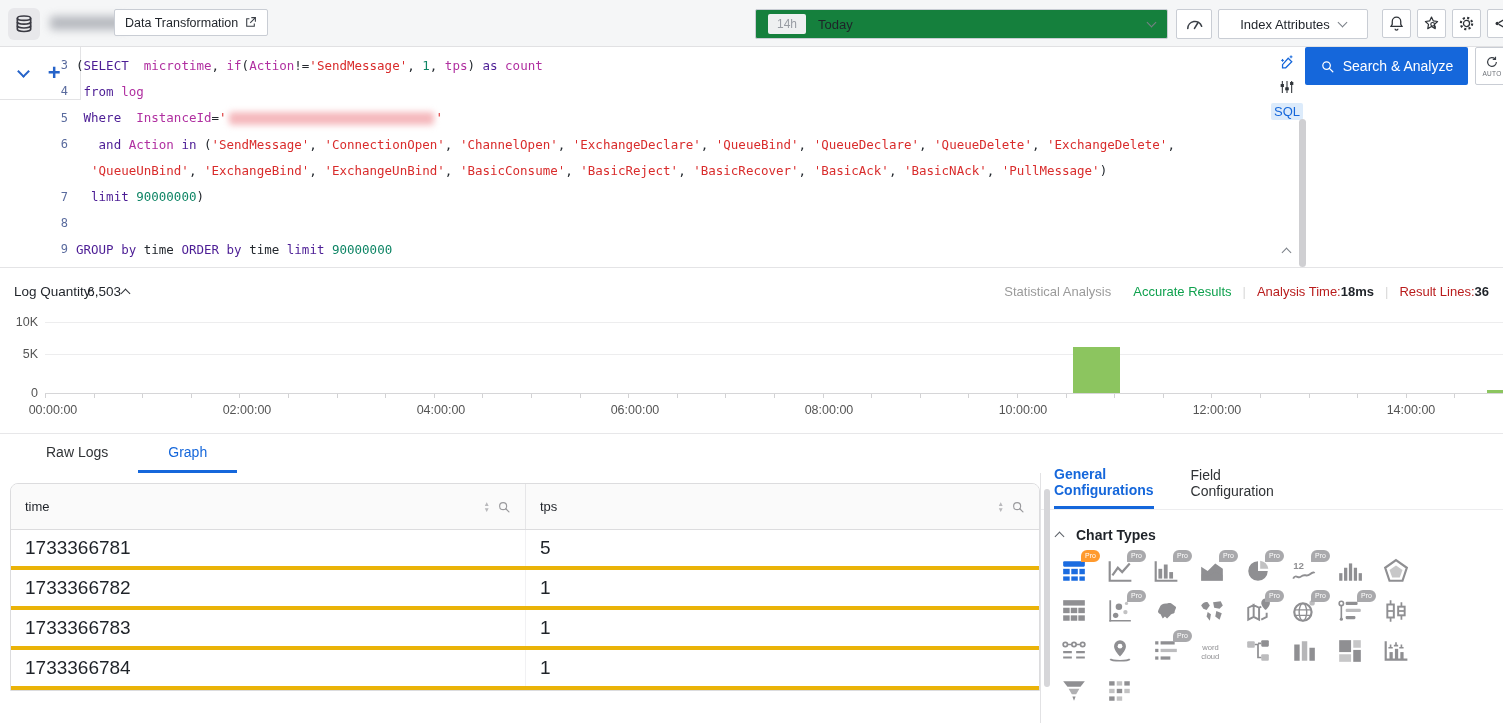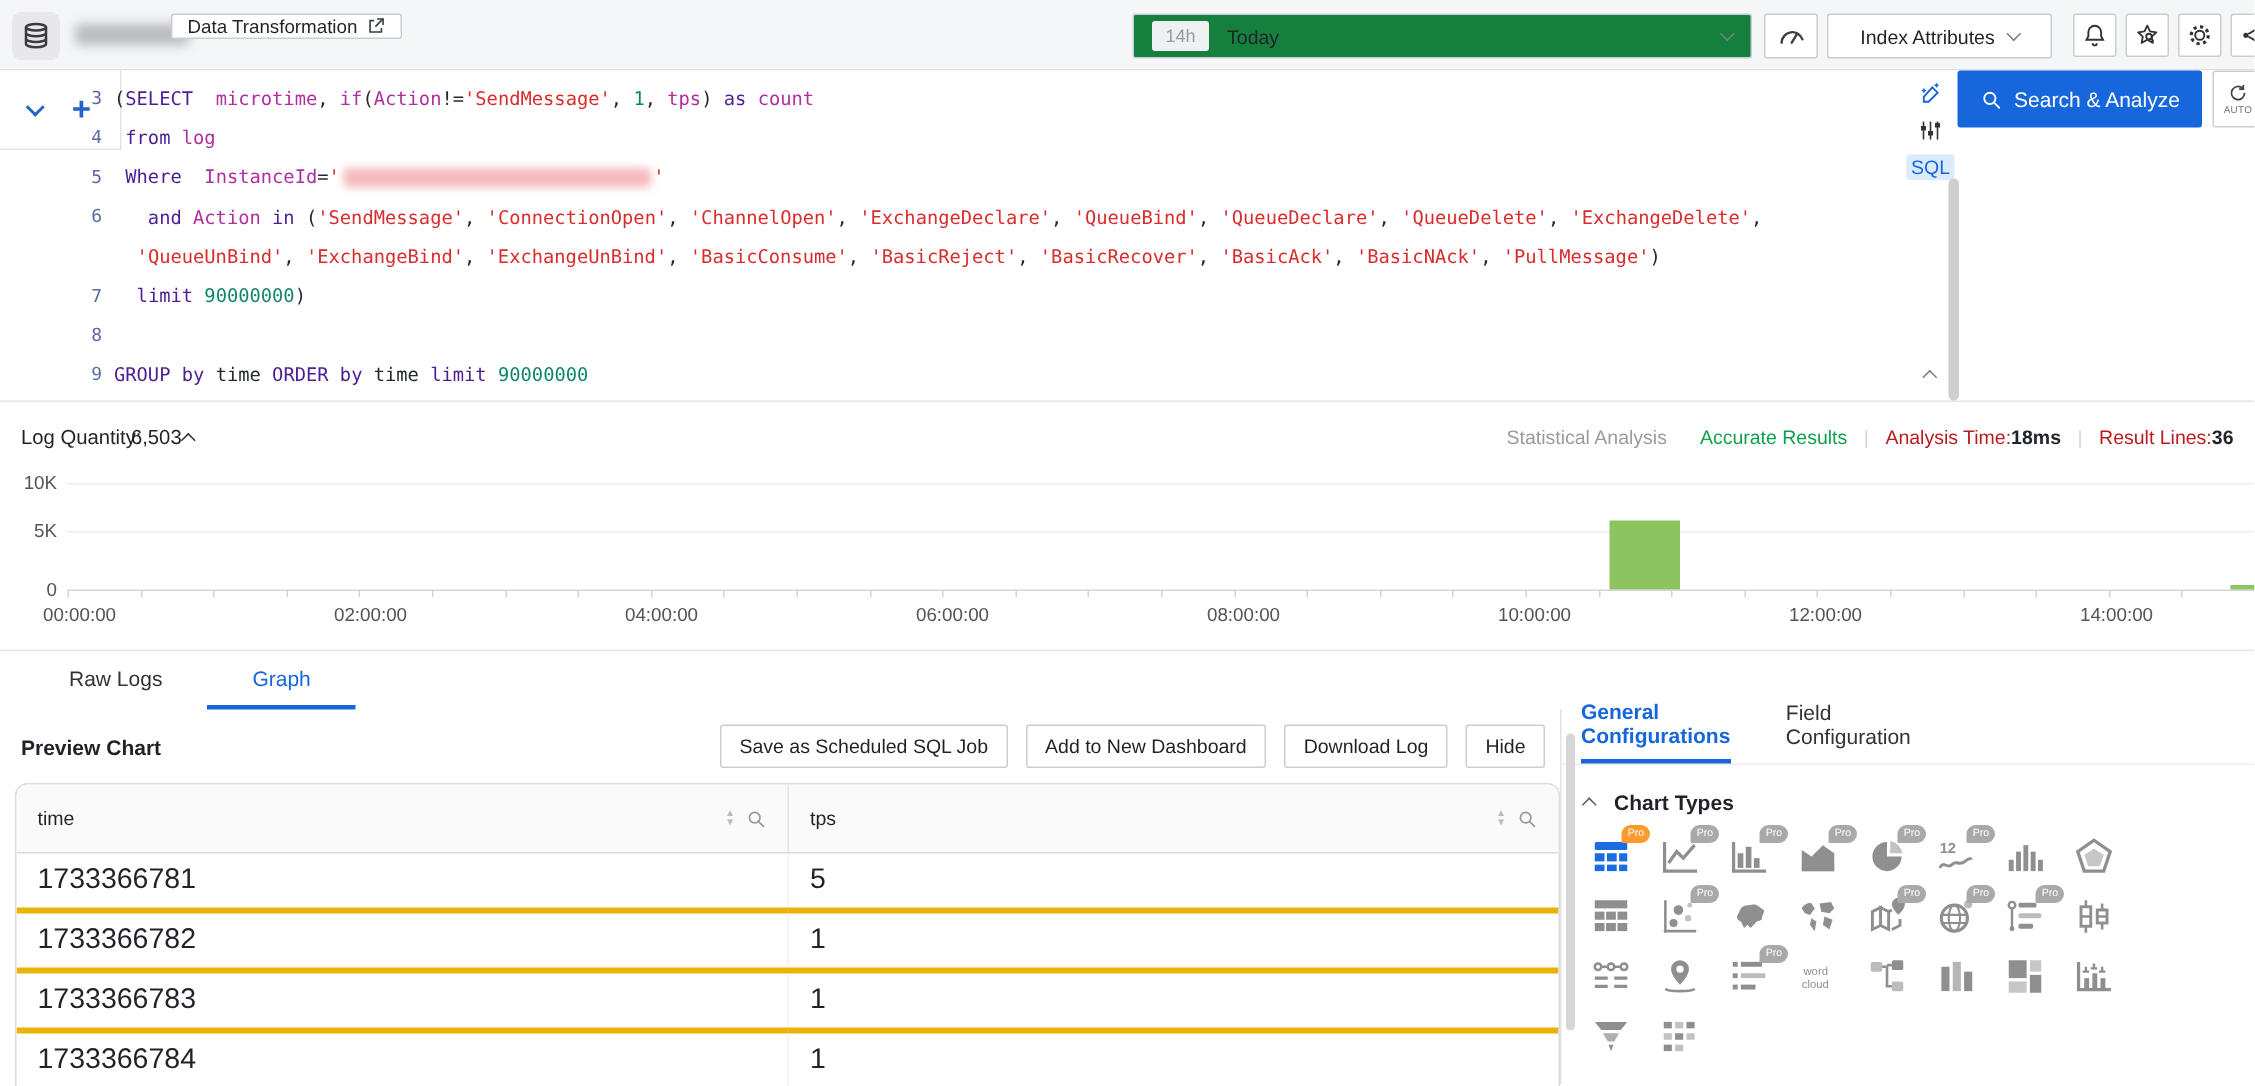--- a/index.html
+++ b/index.html
@@ -3,21 +3,21 @@
 <meta charset="utf-8">
 <style>
   * { box-sizing: border-box; margin: 0; padding: 0; }
   html,body { width:1503px; height:724px; overflow:hidden; background:#fff;
     font-family:"Liberation Sans", sans-serif; color:#1f2329; }
 
   
   .topbar { position:relative; height:47px; background:#f5f6f7; border-bottom:1px solid #e1e1e3; }
   .logo { position:absolute; left:8px; top:8px; width:32px; height:32px; background:#e8e8eb; border-radius:6px; display:grid; place-items:center; }
   .blur-name { position:absolute; left:50px; top:16px; width:76px; height:14px; background:#8f939c; border-radius:3px; filter:blur(4px); opacity:.6; }
-  .dt-btn { position:absolute; left:114px; top:9px; height:17px; padding:0 10px; background:#fff; border:1px solid #c9cdd4; border-radius:2px; font-size:12.5px; display:flex; align-items:center; gap:6px; color:#1f2329; cursor:pointer; }
+  .dt-btn { position:absolute; left:114px; top:9px; height:27px; padding:0 10px; background:#fff; border:1px solid #c9cdd4; border-radius:2px; font-size:12.5px; display:flex; align-items:center; gap:6px; color:#1f2329; cursor:pointer; }
   .timepicker { position:absolute; left:755px; top:9px; width:413px; height:30px; background:#15803d; border:1px solid #c9cdd4; border-radius:2px; display:flex; align-items:center; gap:12px; padding:0 12px; cursor:pointer; }
   .badge14 { background:#eef0f1; color:#999da4; font-size:12px; padding:3px 9px; border-radius:2px; }
   .tp-label { font-size:13px; }
   .gauge-btn { position:absolute; left:1176px; top:9px; width:36px; height:30px; background:#fff; border:1px solid #c9cdd4; border-radius:2px; display:grid; place-items:center; cursor:pointer; }
   .idxattr { position:absolute; left:1218px; top:9px; width:150px; height:30px; background:#fff; border:1px solid #c9cdd4; border-radius:2px; display:flex; align-items:center; justify-content:center; gap:9px; font-size:13px; cursor:pointer; }
   .ibtn { position:absolute; top:9px; width:29px; height:29px; background:#fff; border:1px solid #c9cdd4; border-radius:2px; display:grid; place-items:center; cursor:pointer; color:#2f3338; }
 
   .chev { display:inline-block; width:7px; height:7px; border-right:1.5px solid #7a7f87; border-bottom:1.5px solid #7a7f87; }
   .chev.down { transform:rotate(45deg); margin-top:-3px; }
   .chev.up   { transform:rotate(-135deg); margin-top:3px; }
@@ -322,29 +322,20 @@
     </div>
 </section>
 
 <nav class="rtabs">
   <div class="rtab">Raw Logs</div>
   <div class="rtab active">Graph</div>
 </nav>
 
 <div class="content">
   <div class="left">
-    <div class="prow">
-      <span class="ptitle">Preview Chart</span>
-      <span class="pbtns">
-        <button class="pbtn">Save as Scheduled SQL Job</button>
-        <button class="pbtn">Add to New Dashboard</button>
-        <button class="pbtn">Download Log</button>
-        <button class="pbtn">Hide</button>
-      </span>
-    </div>
     <div class="twrap">
       <div class="thead">
         <div class="th th1">
           <span>time</span>
           <span class="thctl">
             <span class="sorts">
                 <span>▲</span>
                 <span>▼</span>
               </span>
             <span>

